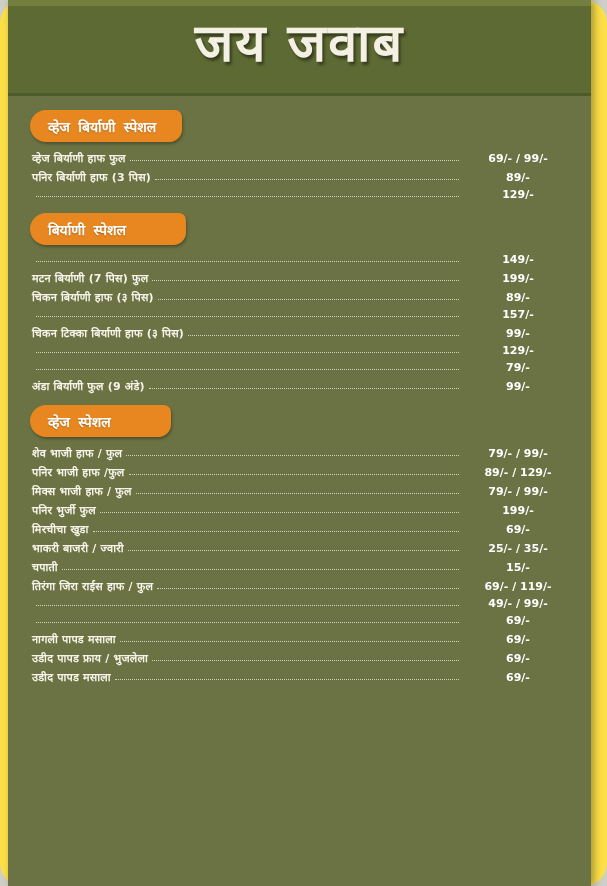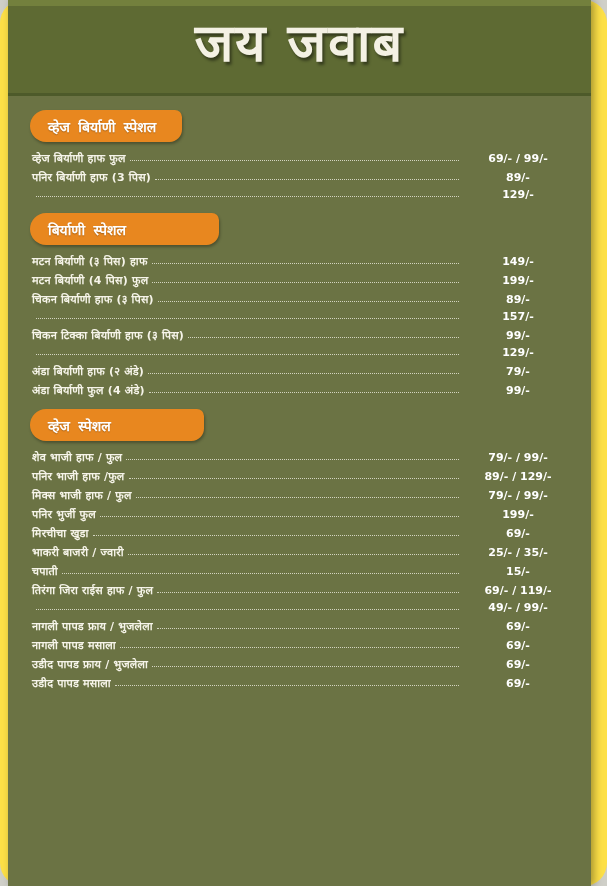--- a/index.html
+++ b/index.html
@@ -77,21 +77,21 @@
     left: 0;
     top: 0;
     height: 32px;
     background: #e8871f;
     border-radius: 18px 8px 14px 18px;
     display: flex;
     align-items: center;
     padding: 0 26px 0 18px;
     box-shadow: 1px 2px 3px rgba(0,0,0,0.3);
   }
-  .ribbon.wide { padding-right: 93px; }
+  .ribbon.wide { padding-right: 60px; }
   .ribbon-label {
     color: #ffffff;
     font-size: 14px;
     font-weight: bold;
     white-space: nowrap;
     text-shadow: 0 1px 1px rgba(0,0,0,0.25);
   }
   .items { padding: 0 2px; }
   .item {
     display: flex;
@@ -159,26 +159,25 @@
         </div>
 
         <div class="section">
           <div class="section-head">
             <div class="ribbon wide">
               <span class="ribbon-label">बिर्याणी स्पेशल</span>
             </div>
           </div>
           <div class="items">
             <div class="item">
-              <span class="name">मटन बिर्याणी (३ पिस) हाफ</span>
               <span class="dots"></span>
               <span class="price">149/-</span>
             </div>
             <div class="item">
-              <span class="name">मटन बिर्याणी (4 पिस) फुल</span>
+              <span class="name">मटन बिर्याणी (7 पिस) फुल</span>
               <span class="dots"></span>
               <span class="price">199/-</span>
             </div>
             <div class="item">
               <span class="name">चिकन बिर्याणी हाफ (३ पिस)</span>
               <span class="dots"></span>
               <span class="price">89/-</span>
             </div>
             <div class="item">
               <span class="dots"></span>
@@ -187,26 +186,25 @@
             <div class="item">
               <span class="name">चिकन टिक्का बिर्याणी हाफ (३ पिस)</span>
               <span class="dots"></span>
               <span class="price">99/-</span>
             </div>
             <div class="item">
               <span class="dots"></span>
               <span class="price">129/-</span>
             </div>
             <div class="item">
-              <span class="name">अंडा बिर्याणी हाफ (२ अंडे)</span>
               <span class="dots"></span>
               <span class="price">79/-</span>
             </div>
             <div class="item">
-              <span class="name">अंडा बिर्याणी फुल (4 अंडे)</span>
+              <span class="name">अंडा बिर्याणी फुल (9 अंडे)</span>
               <span class="dots"></span>
               <span class="price">99/-</span>
             </div>
           </div>
         </div>
 
         <div class="section">
           <div class="section-head">
             <div class="ribbon veg-ribbon wide">
               <span class="ribbon-label">व्हेज स्पेशल</span>
@@ -251,21 +249,20 @@
             <div class="item">
               <span class="name">तिरंगा जिरा राईस हाफ / फुल</span>
               <span class="dots"></span>
               <span class="price">69/- / 119/-</span>
             </div>
             <div class="item">
               <span class="dots"></span>
               <span class="price">49/- / 99/-</span>
             </div>
             <div class="item">
-              <span class="name">नागली पापड फ्राय / भुजलेला</span>
               <span class="dots"></span>
               <span class="price">69/-</span>
             </div>
             <div class="item">
               <span class="name">नागली पापड मसाला</span>
               <span class="dots"></span>
               <span class="price">69/-</span>
             </div>
             <div class="item">
               <span class="name">उडीद पापड फ्राय / भुजलेला</span>

